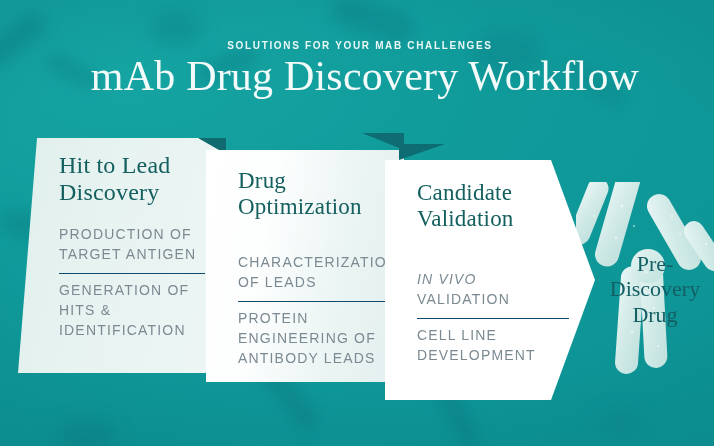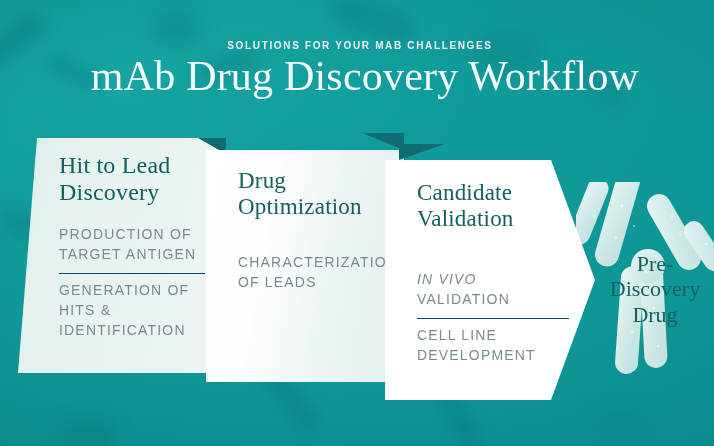--- a/index.html
+++ b/index.html
@@ -206,20 +206,21 @@
       <div class="item">GENERATION OF HITS &amp; IDENTIFICATION</div>
     </div>
   </div>
 
   <div class="card" id="card2">
     <div class="card-body"></div>
     <div class="fold"></div>
     <div class="card-title">Drug Optimization</div>
     <div class="items">
       <div class="item first">CHARACTERIZATION OF LEADS</div>
+      <div class="item">PROTEIN ENGINEERING OF ANTIBODY LEADS</div>
     </div>
   </div>
 
   <div class="card" id="card3">
     <div class="card-body"></div>
     <div class="fold"></div>
     <div class="card-title">Candidate Validation</div>
     <div class="items">
       <div class="item first" id="c3i0"><i>IN VIVO</i> VALIDATION</div>
       <div class="item">CELL LINE DEVELOPMENT</div>

